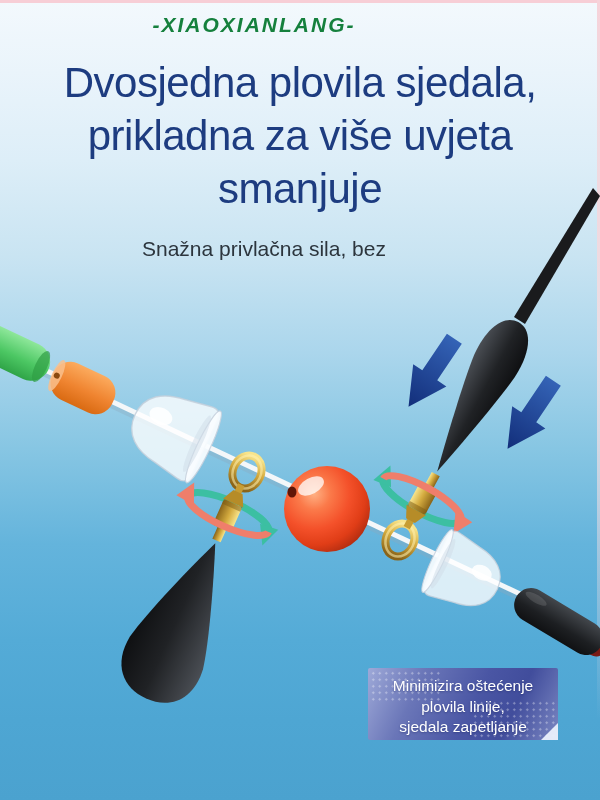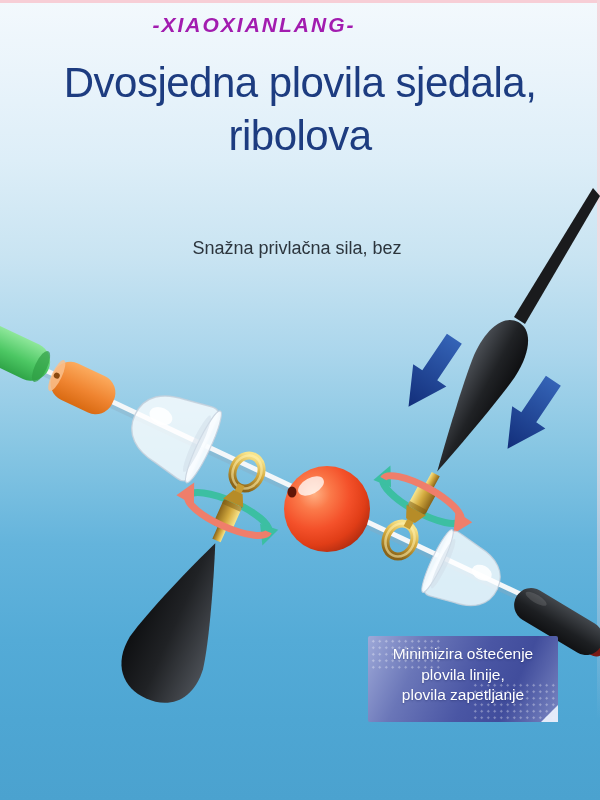--- a/index.html
+++ b/index.html
@@ -11,36 +11,36 @@
       #abd6ec 44%, #87c6e3 56%, #64b4dc 68%, #54abd7 80%,
       #4ea6d3 90%, #4ba2cf 100%);
   }
   .edge-top{position:absolute;left:0;top:0;width:600px;height:3px;
     background:#f7ced6;}
   .edge-right{position:absolute;right:0;top:0;width:3px;height:800px;
     background:linear-gradient(180deg,#f6d3da 0%,#ecdde3 45%,rgba(236,221,227,0) 90%);}
   .brand{
     position:absolute;left:0;top:13px;width:508px;text-align:center;
     font-size:21px;font-weight:bold;font-style:italic;letter-spacing:2px;
-    color:#a21caf;
+    color:#15803d;
   }
   .heading{
     position:absolute;left:0;top:56px;width:600px;text-align:center;
     font-size:42px;line-height:53px;letter-spacing:-0.5px;
     color:#1d3c80;
   }
   .heading span{display:block;}
   .subtitle{
     position:absolute;left:0;top:231px;width:528px;text-align:center;
-    font-size:18px;line-height:35px;color:#2c353d;margin-left:33px;
+    font-size:21px;line-height:35px;color:#2c353d;
   }
   .subtitle span{display:block;}
   .scene{position:absolute;left:0;top:0;width:600px;height:800px;}
   .callout{
-    position:absolute;left:368px;top:636px;width:190px;height:86px;
+    position:absolute;left:368px;top:668px;width:190px;height:72px;
     background:linear-gradient(115deg,#9ea9d8 0%,#6a76b8 26%,#4a56a4 55%,#414d9c 74%,#8brgba 74%,#7b87c2 100%);
     background:linear-gradient(115deg,#9ea9d8 0%,#6a76b8 26%,#4a56a4 55%,#414d9c 74%,#7b87c2 100%);
     border-radius:2px;
     color:#ffffff;text-align:center;
     font-size:15.5px;line-height:20.5px;
     text-shadow:0 1px 2px rgba(25,35,90,.4);
   }
   .callout .txt{position:relative;padding-top:8px;z-index:2;}
   .callout .txt span{display:block;}
   .dots{position:absolute;background-image:radial-gradient(rgba(255,255,255,.55) 1.1px,transparent 1.2px);
@@ -53,21 +53,22 @@
 </head>
 <body>
 
 <div class="edge-top"></div>
 <div class="edge-right"></div>
 
 <div class="brand">-XIAOXIANLANG-</div>
 
 <h1 class="heading" style="margin:0;font-weight:normal;">
   <span>Dvosjedna plovila sjedala,</span>
-  <span>ribolova</span>
+  <span>prikladna za više uvjeta</span>
+  <span>smanjuje</span>
 </h1>
 
 <div class="subtitle">
   <span>Snažna privlačna sila, bez</span>
 </div>
 
 <svg class="scene" viewBox="0 0 600 800" xmlns="http://www.w3.org/2000/svg">
   <defs>
     <radialGradient id="ballGrad" cx="35%" cy="32%" r="75%">
       <stop offset="0%" stop-color="#ffb184"></stop>
@@ -207,15 +208,15 @@
   </g>
 </svg>
 
 <div class="callout">
   <div class="dots dots-tl"></div>
   <div class="dots dots-br"></div>
   <div class="fold"></div>
   <div class="txt">
     <span>Minimizira oštećenje</span>
     <span>plovila linije,</span>
-    <span>plovila zapetljanje</span>
+    <span>sjedala zapetljanje</span>
   </div>
 </div>
 
 </body></html>

